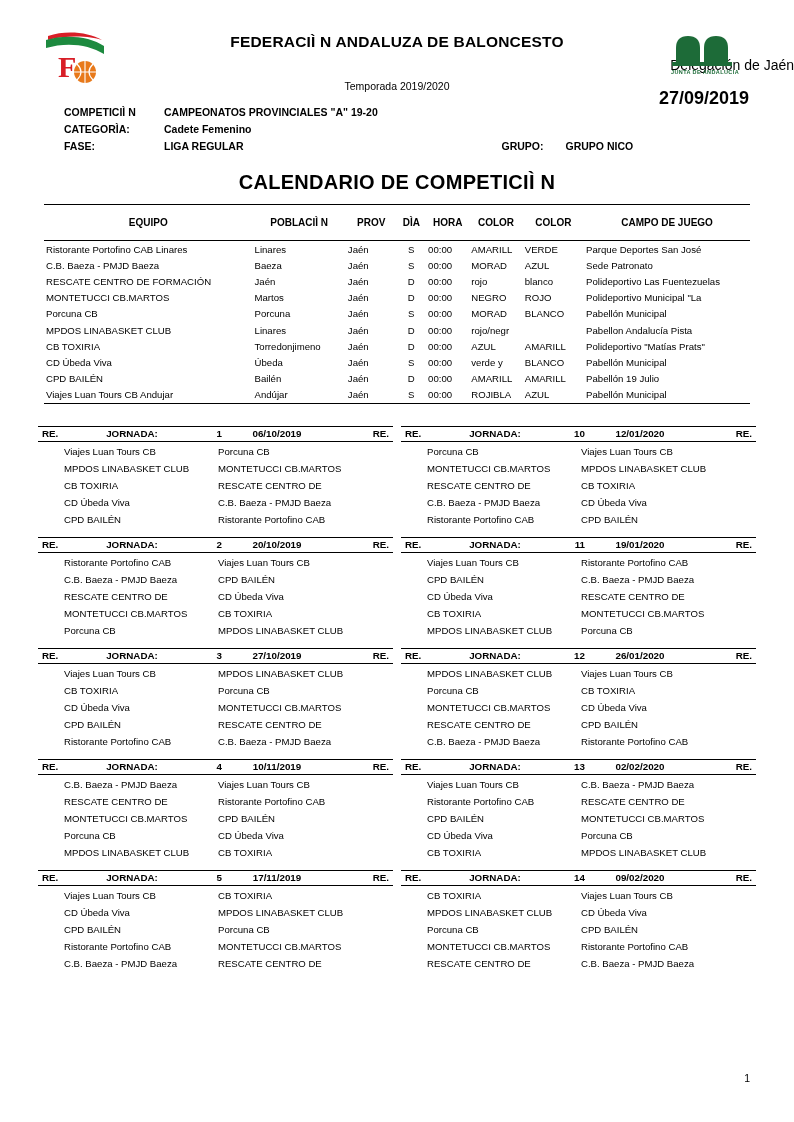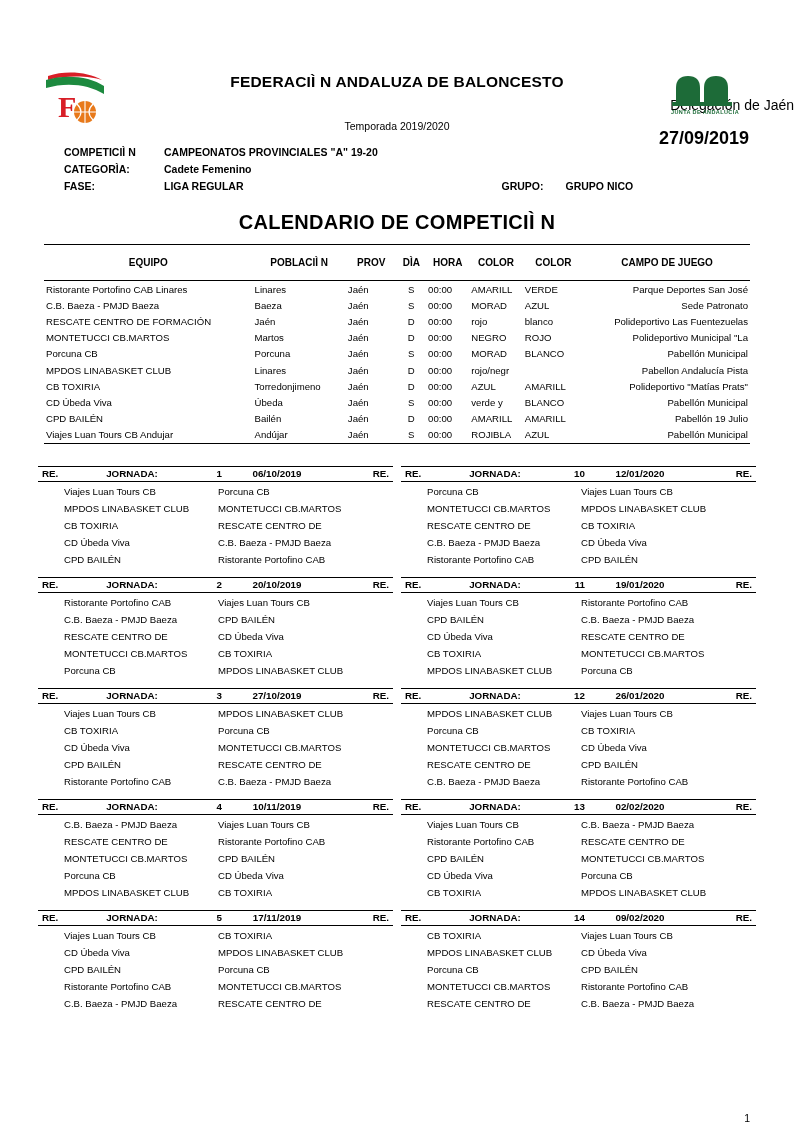--- a/index.html
+++ b/index.html
@@ -62,21 +62,20 @@
     text-align: center;
     font-size: 18px;
     font-weight: bold;
   }
   .fed-title {
     text-align: center;
     font-size: 15.5px;
     font-weight: bold;
     letter-spacing: .2px;
     padding-top: 33px;
-    margin-top: 40px;
   }
   .fed-sub {
     text-align: right;
     font-size: 14px;
     padding-top: 6px;
   }
   .fed-season {
     text-align: center;
     font-size: 10.5px;
     padding-top: 7px;
@@ -144,21 +143,21 @@
   table.teams tr.last td {
     border-bottom: 1.4px solid #000;
   }
   .c-equipo { width: 216px; text-align: left; padding-left: 2px !important;}
   .c-pobla  { width: 96px; text-align: left; }
   .c-prov   { width: 52px; text-align: left; }
   .c-dia    { width: 28px; text-align: center; }
   .c-hora   { width: 42px; text-align: left; }
   .c-color1 { width: 52px; text-align: left; }
   .c-color2 { width: 62px; text-align: left; }
-  .c-campo  { width: 170px; text-align: right; }
+  .c-campo  { width: 170px; text-align: left; }
   th.c-equipo, th.c-pobla, th.c-campo { text-align: center; }
 
   
   .jornadas {
     margin: 22px 38px 0 38px;
     display: flex;
     gap: 8px;
   }
   .col {
     width: 359px;

